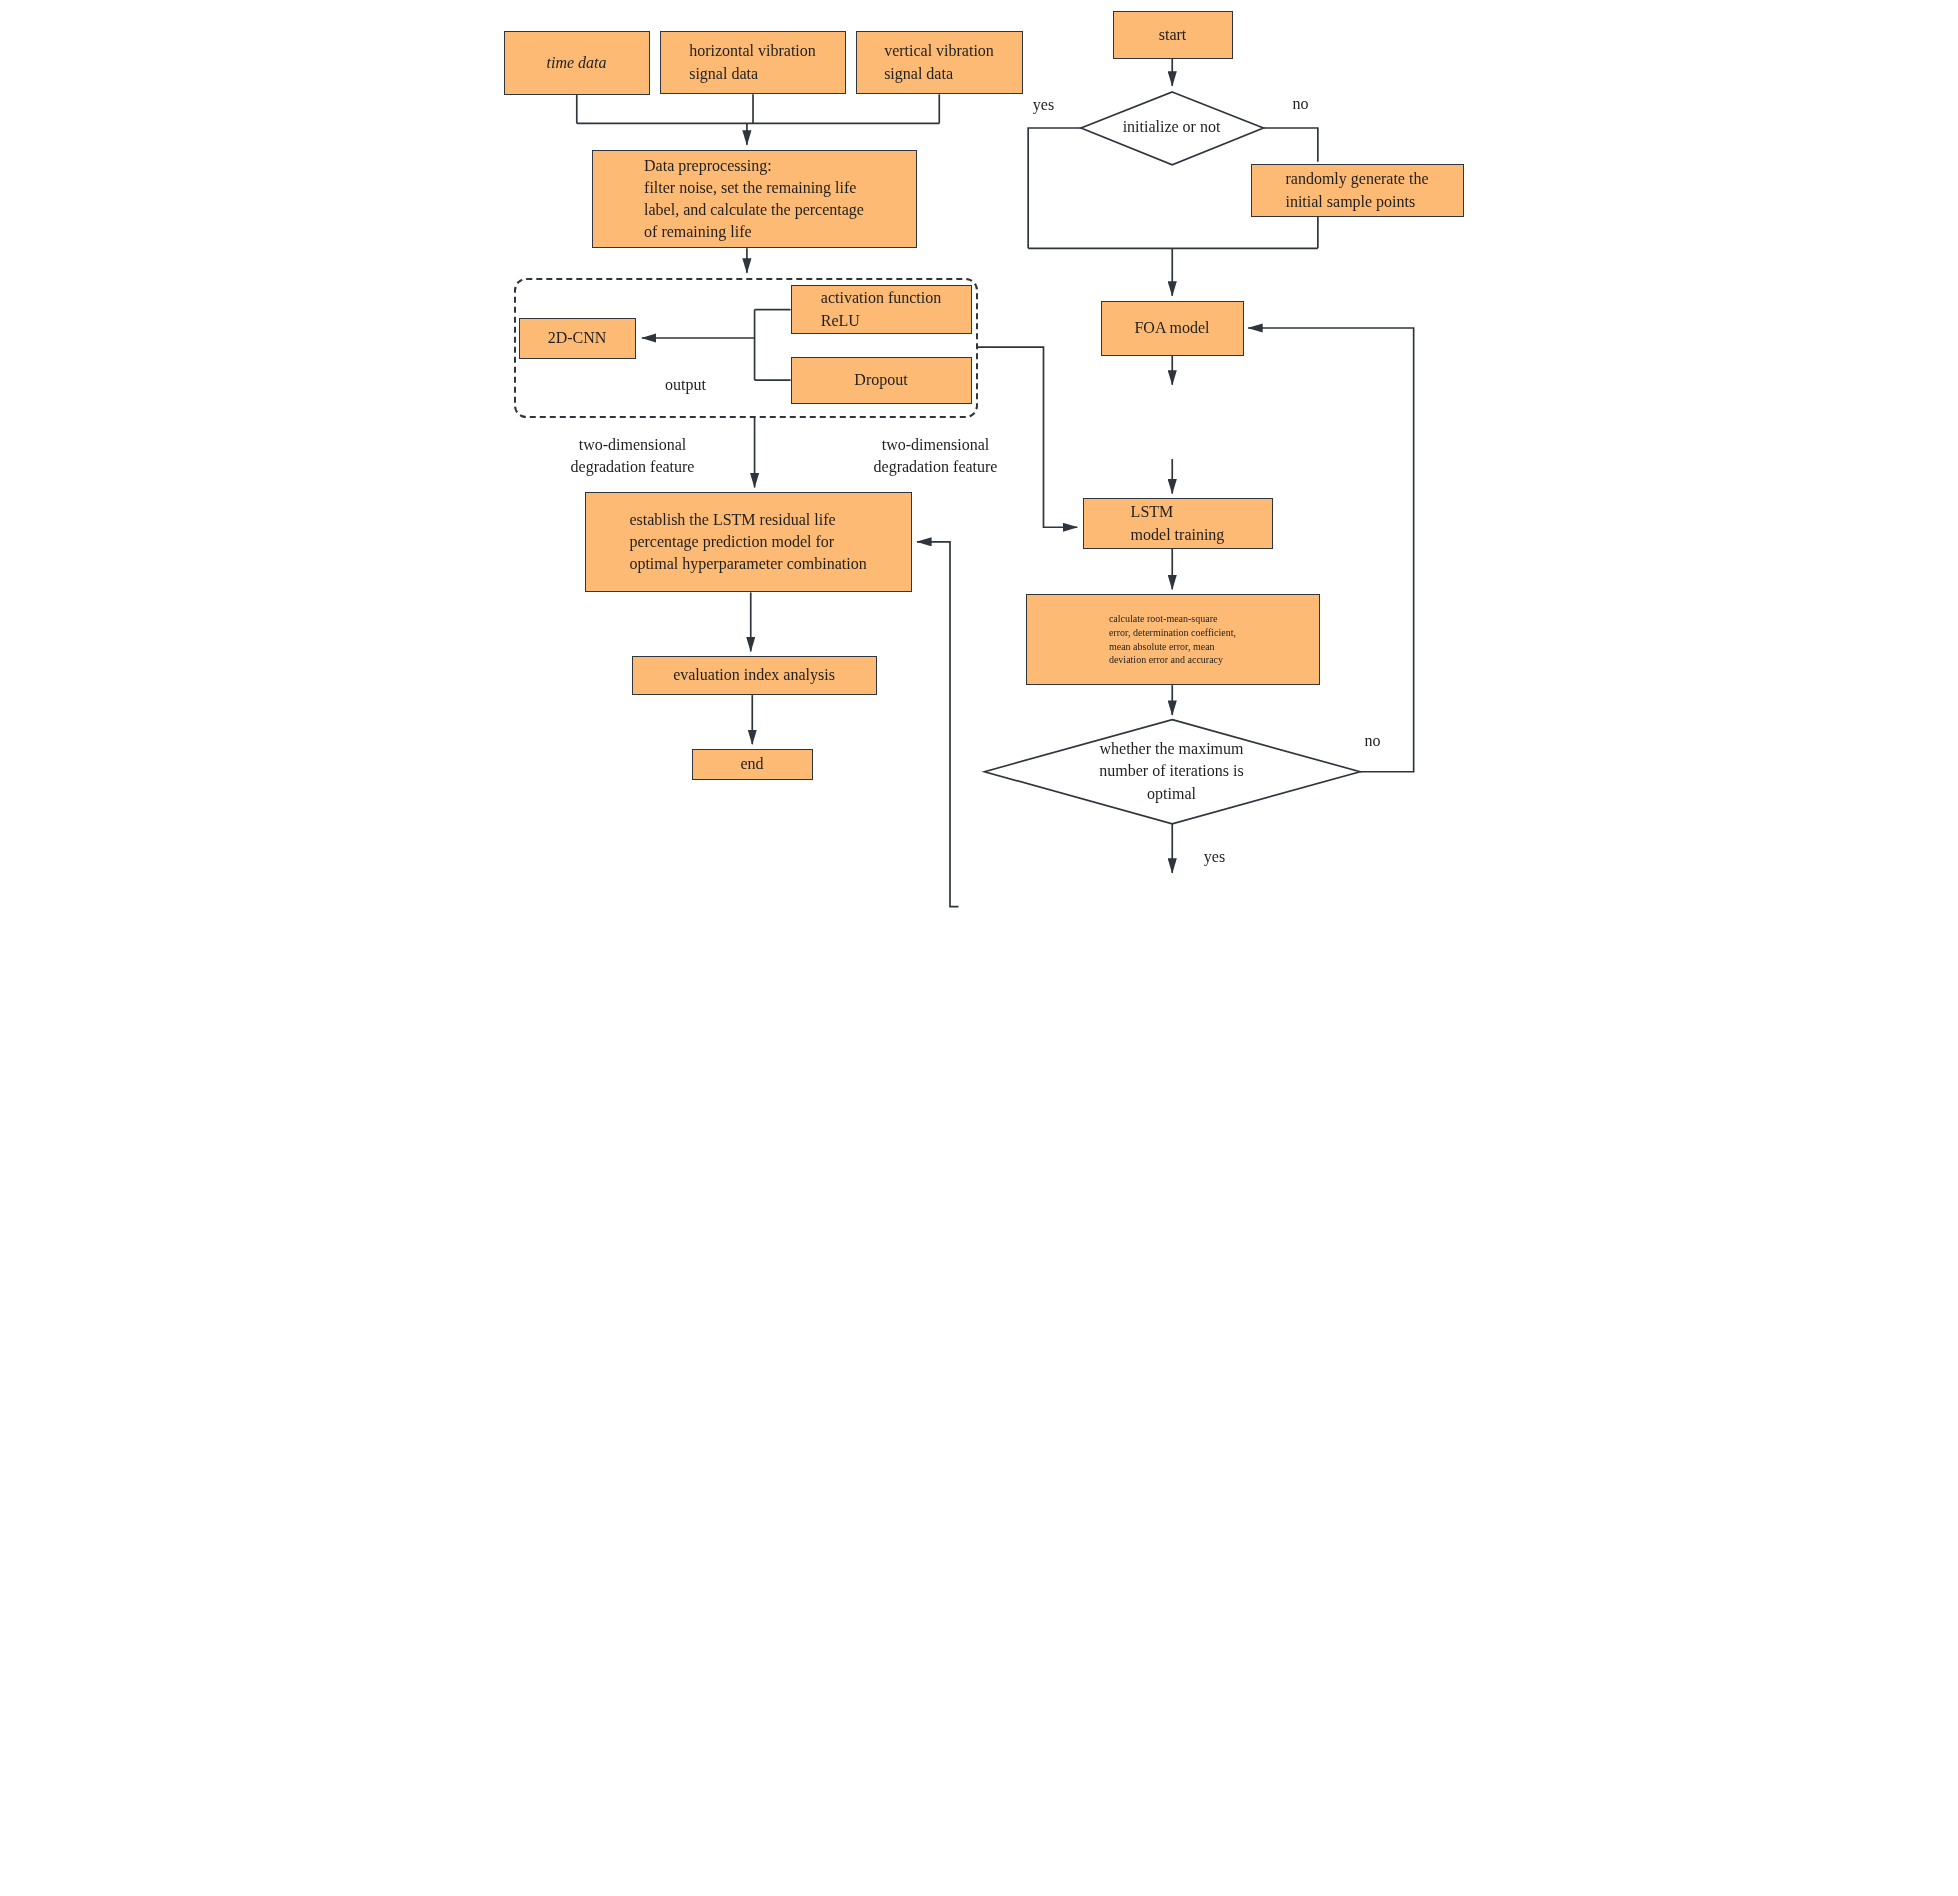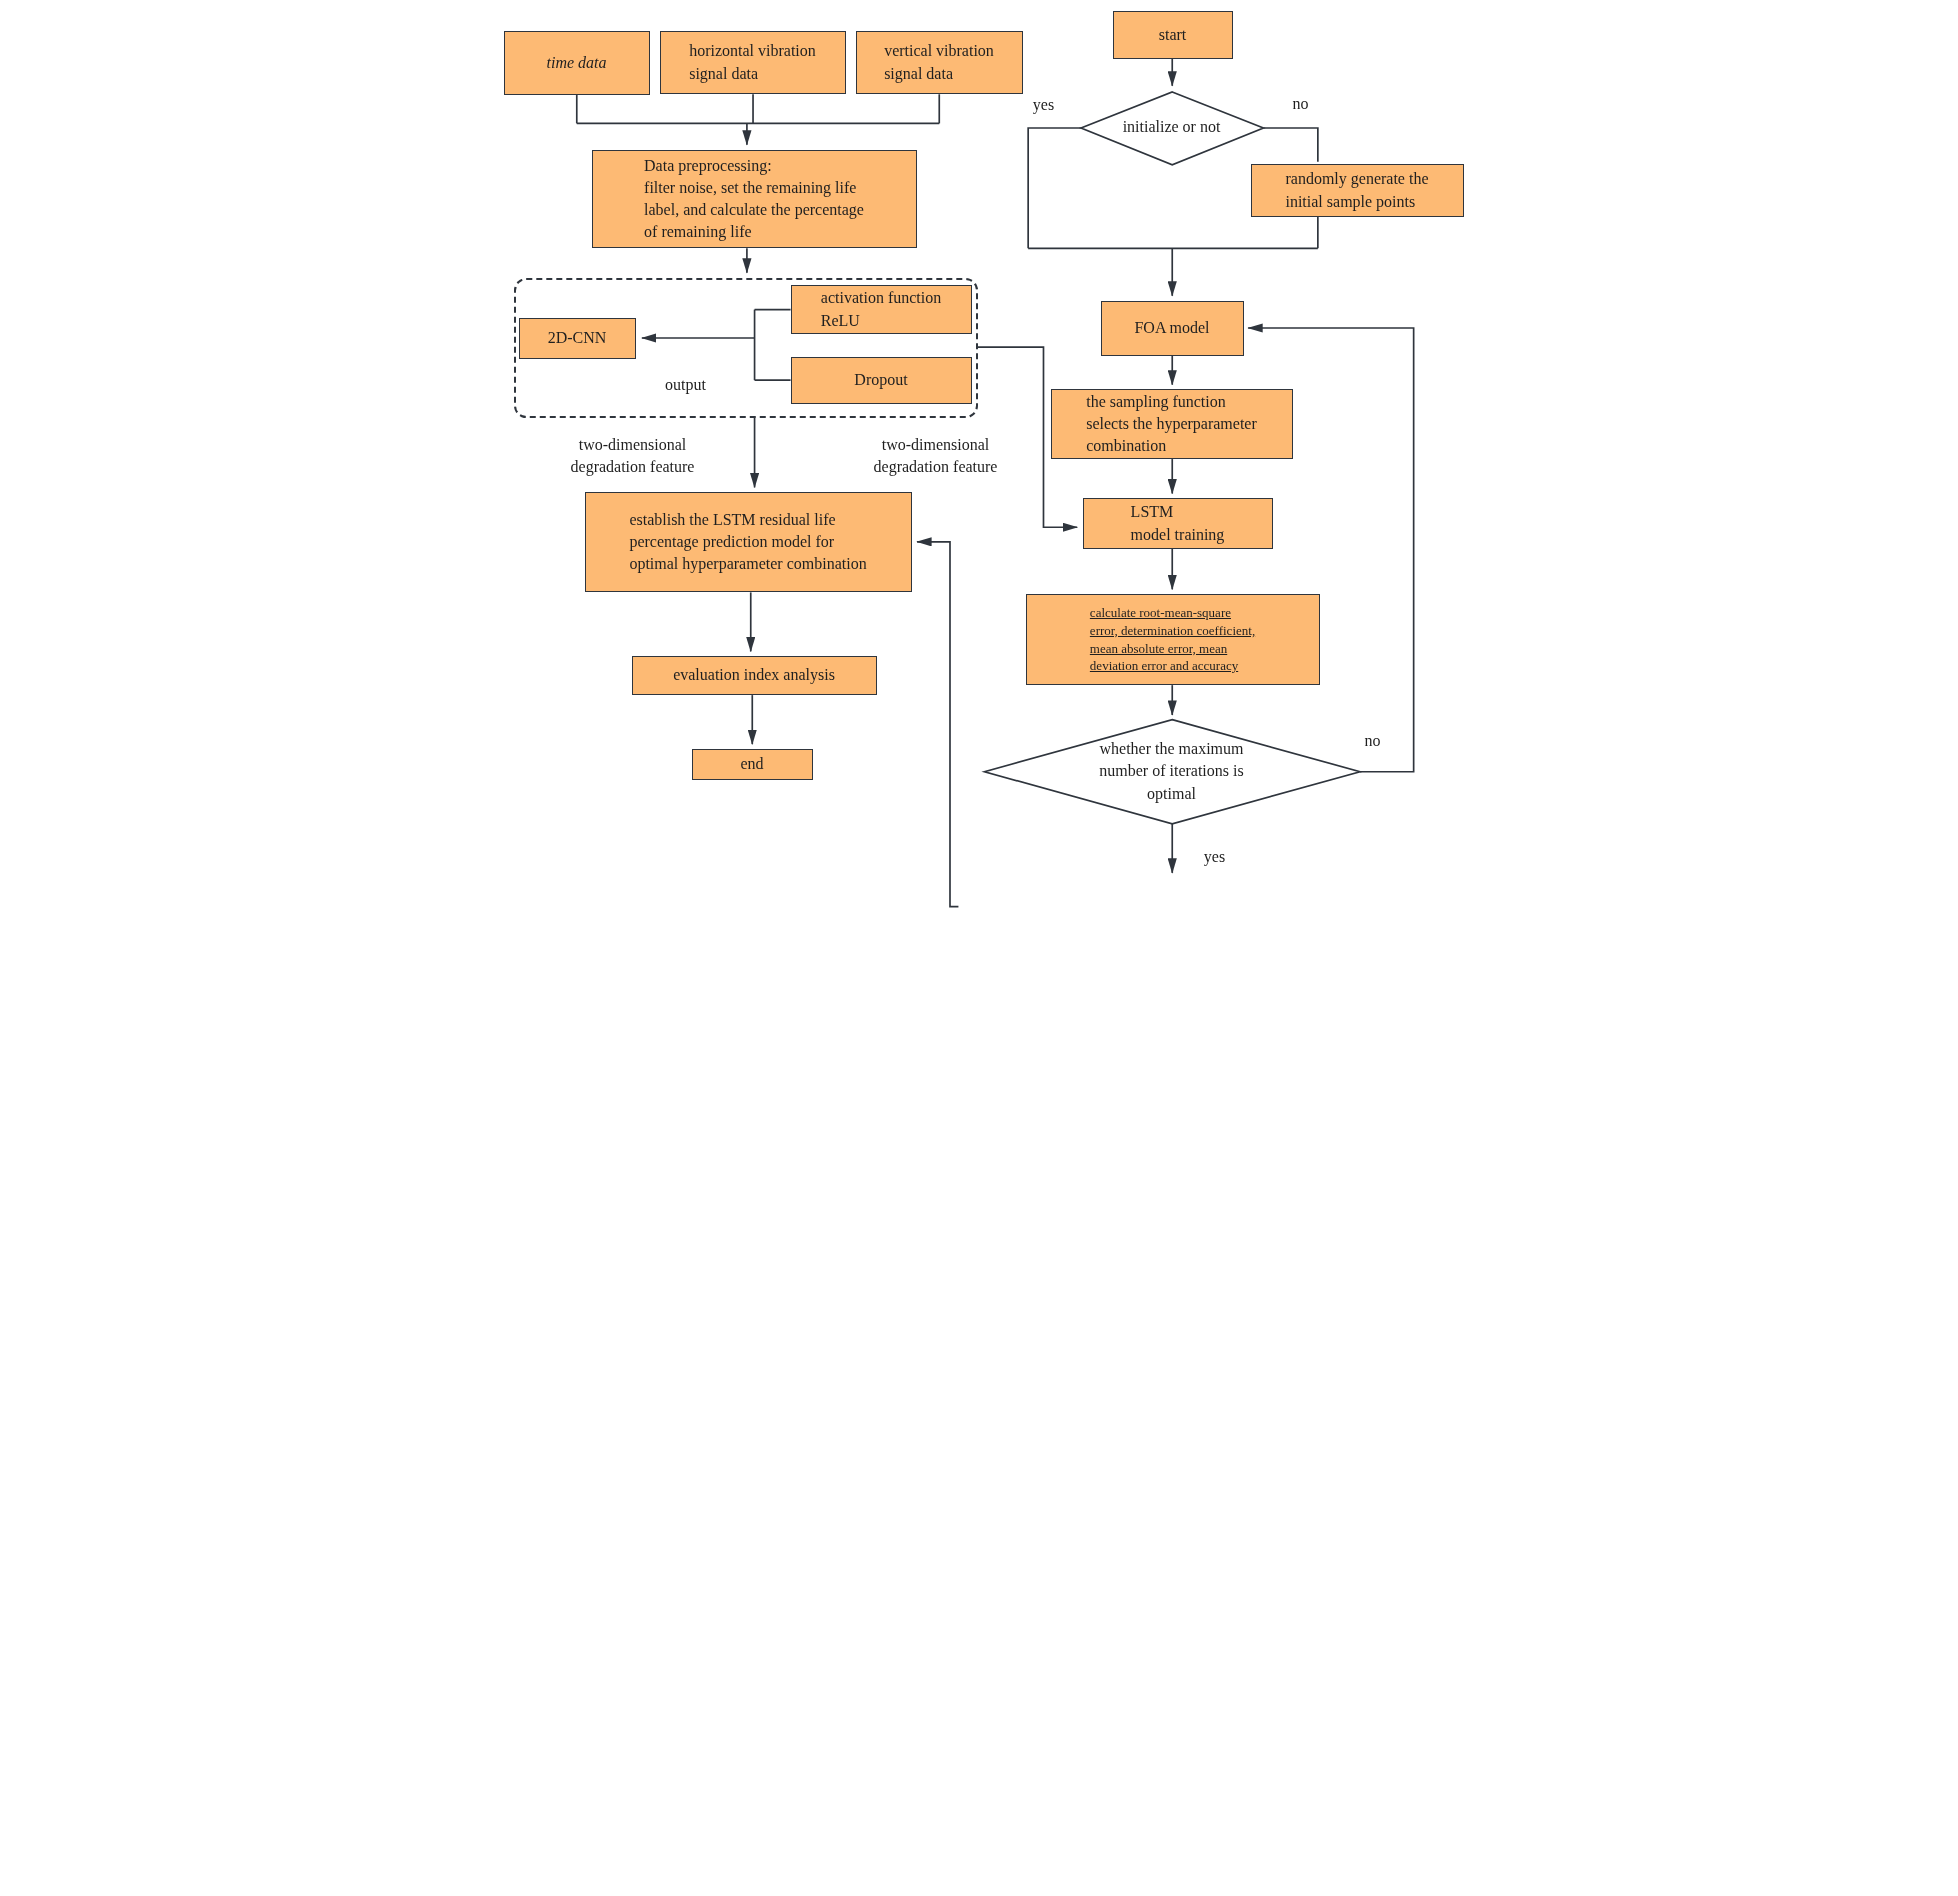--- a/index.html
+++ b/index.html
@@ -30,21 +30,21 @@
     color: #1f1f1f;
     display: flex;
     align-items: center;
     justify-content: center;
     text-align: left;
     white-space: pre-line;
     font-size: 16px;
     line-height: 1.38;
     padding: 1.5px 4.6px;
   }
-  .node--small-font { font-size: 13px; text-decoration: underline; }
+  .node--small-font { font-size: 10px; }
   .dashed-group {
     position: absolute;
     box-sizing: border-box;
     border: 2.3px dashed #2f353d;
     border-radius: 12.3px;
     background: transparent;
   }
   .dtext {
     position: absolute;
     color: #1f1f1f;
@@ -137,23 +137,20 @@
   <div class="node" style="left:95px; top:492px; width:327px; height:100px;">establish the LSTM residual life
 percentage prediction model for
 optimal hyperparameter combination</div>
   <div class="node" style="left:142px; top:656px; width:245px; height:39px;">evaluation index analysis</div>
   <div class="node" style="left:202px; top:749px; width:121px; height:31px;">end</div>
 
   <div class="node" style="left:623px; top:10.7px; width:120px; height:48px;">start</div>
   <div class="node" style="left:761px; top:164px; width:213px; height:53px;">randomly generate the
 initial sample points</div>
   <div class="node" style="left:611px; top:301px; width:143px; height:55px;">FOA model</div>
-  <div class="node" style="left:561px; top:389px; width:242px; height:70px;">the sampling function
-selects the hyperparameter
-combination</div>
   <div class="node" style="left:593px; top:498px; width:190px; height:51px;">LSTM
 model training</div>
   <div class="node node--small-font" style="left:536px; top:594px; width:294px; height:91px;">calculate root-mean-square
 error, determination coefficient,
 mean absolute error, mean
 deviation error and accuracy</div>
 
   <div class="dtext" style="left:594px; top:107px; width:176px; height:41px;">initialize or not</div>
   <div class="dtext" style="left:567px; top:734px; width:230px; height:75px;">whether the maximum
 number of iterations is

